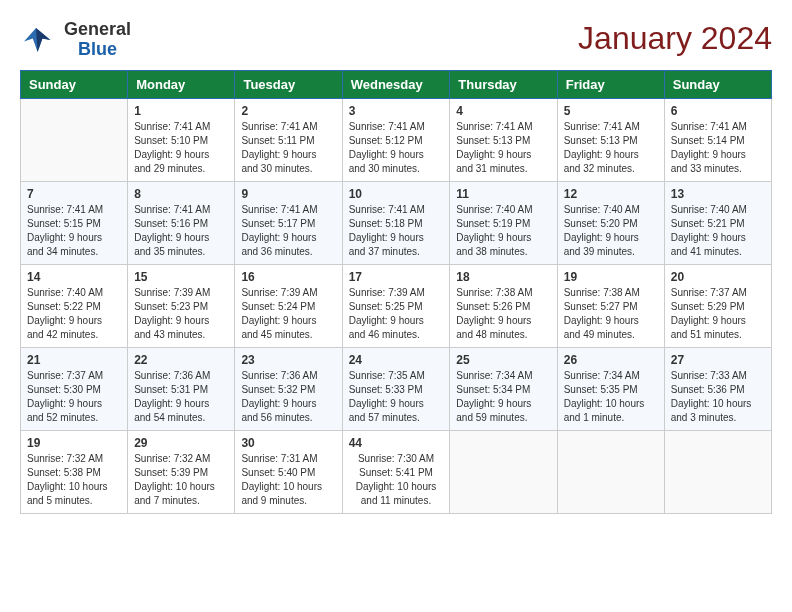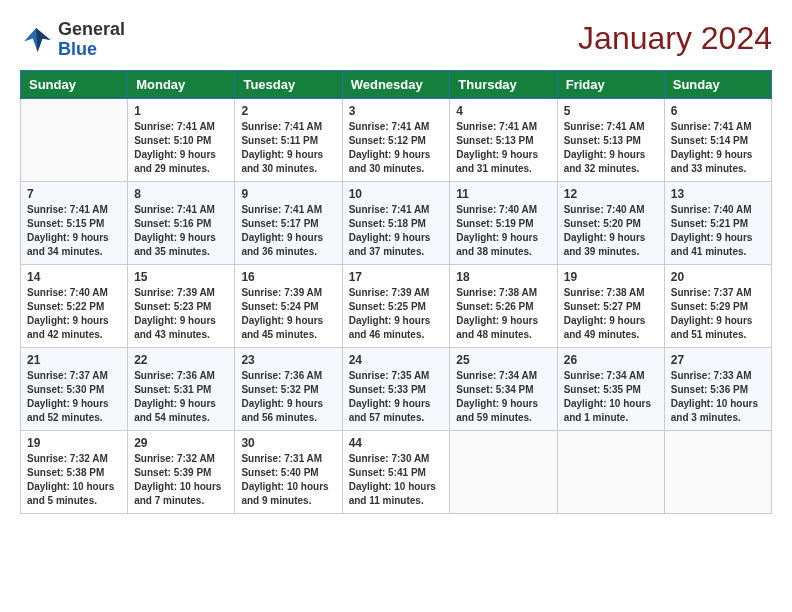--- a/index.html
+++ b/index.html
@@ -12,30 +12,30 @@
     }
     .header {
       display: flex;
       justify-content: space-between;
       align-items: flex-start;
       margin-bottom: 10px;
     }
     .logo {
       display: flex;
       align-items: center;
-      gap: 6px;
+      gap: 12px;
     }
     .logo-text {
       font-size: 18px;
       font-weight: bold;
       color: #333;
       line-height: 1.1;
     }
     .logo-text .general { display: block; }
-    .logo-text .blue { display: block; color: #1a5fa8; }
+    .logo-text .blue { display: block; color: #1a5fa8; text-align: center; }
     .logo-bird {
       width: 32px;
       height: 32px;
     }
     .title-block {
       text-align: right;
     }
     .title-block h1 {
       font-size: 32px;
       font-weight: normal;
@@ -79,21 +79,20 @@
     .day-number {
       font-size: 12px;
       font-weight: bold;
       margin-bottom: 2px;
       display: block;
     }
     .day-info {
       font-size: 10px;
       line-height: 1.4;
       color: #333;
-      font-weight: bold;
     }
     .empty-cell {
       background: #f9f9f9 !important;
     }
   </style>
 </head>
 <body>
 
 <div class="header">
   <div class="logo">
@@ -339,21 +338,21 @@
         </td>
         <td>
           <span class="day-number">30</span>
           <div class="day-info" style="white-space: pre-line;">Sunrise: 7:31 AM
 Sunset: 5:40 PM
 Daylight: 10 hours
 and 9 minutes.</div>
         </td>
         <td>
           <span class="day-number">44</span>
-          <div class="day-info" style="white-space: pre-line;">Sunrise: 7:30 AM
+          <div class="day-info" style="white-space: pre-line; text-align: center;">Sunrise: 7:30 AM
 Sunset: 5:41 PM
 Daylight: 10 hours
 and 11 minutes.</div>
         </td>
         <td class="empty-cell"></td>
         <td class="empty-cell"></td>
         <td class="empty-cell"></td>
       </tr>
     </tbody>
 </table>

